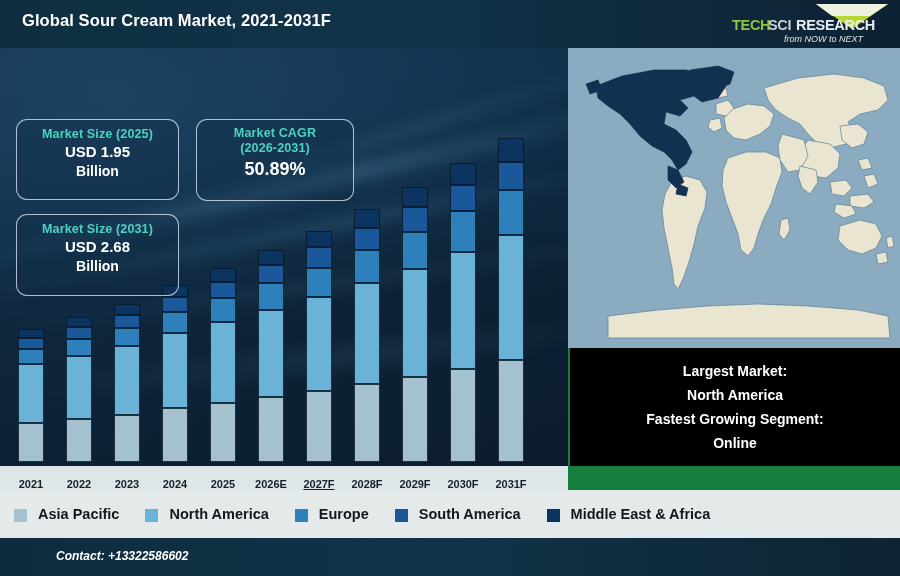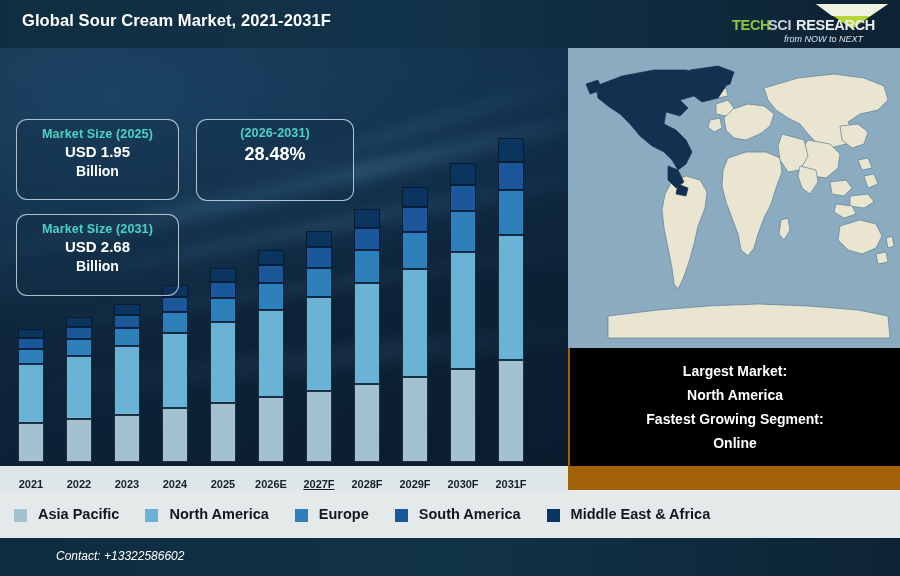--- a/index.html
+++ b/index.html
@@ -4,21 +4,21 @@
 <style>
   * { margin:0; padding:0; box-sizing:border-box; }
   body {
     width:900px; height:576px; overflow:hidden;
     font-family:"Liberation Sans", sans-serif;
     background:#e4e9ea;
     position:relative;
   }
   #page {
     position:absolute; inset:0;
-    background:#a16207;
+    background:#15803d;
     border-radius:7px;
   }
 
   
   .header {
     position:absolute; left:0; top:0; width:900px; height:48px;
     background:linear-gradient(90deg,#0f2e41 0%,#113349 45%,#0d2233 100%);
   }
   .header-title {
     position:absolute; left:22px; top:11px;
@@ -119,21 +119,21 @@
   .legend-swatch { width:13px; height:13px; margin-right:11px; flex:0 0 auto; }
   .legend-label { font-size:14.5px; font-weight:bold; color:#11181f; white-space:nowrap; }
 
   
   .footer {
     position:absolute; left:0; top:538px; width:900px; height:38px;
     background:linear-gradient(90deg,#0e2c3f 0%,#113348 50%,#0d2434 100%);
   }
   .footer-text {
     position:absolute; top:11px;
-    font-size:12px; font-style:italic; font-weight:normal; color:#ffffff;
+    font-size:12px; font-style:italic; font-weight:bold; color:#ffffff;
   }
   #footer-contact { left:56px; }
   #footer-email   { right:48px; }
 </style>
 </head>
 <body>
 
 <div id="page">
 
   <div class="header">
@@ -237,22 +237,23 @@
         </div>
       </div>
 
     <div class="stat-box" id="box-size-2025">
       <div class="stat-title">Market Size (2025)</div>
       <div class="stat-value">USD 1.95</div>
       <div class="stat-unit">Billion</div>
     </div>
 
     <div class="stat-box" id="box-cagr">
+      <div class="stat-title">Market CAGR</div>
       <div class="stat-title">(2026-2031)</div>
-      <div class="stat-value big">28.48%</div>
+      <div class="stat-value big">50.89%</div>
     </div>
 
     <div class="stat-box" id="box-size-2031">
       <div class="stat-title">Market Size (2031)</div>
       <div class="stat-value">USD 2.68</div>
       <div class="stat-unit">Billion</div>
     </div>
   </div>
 
   <div class="axis-strip" id="axis-strip">

